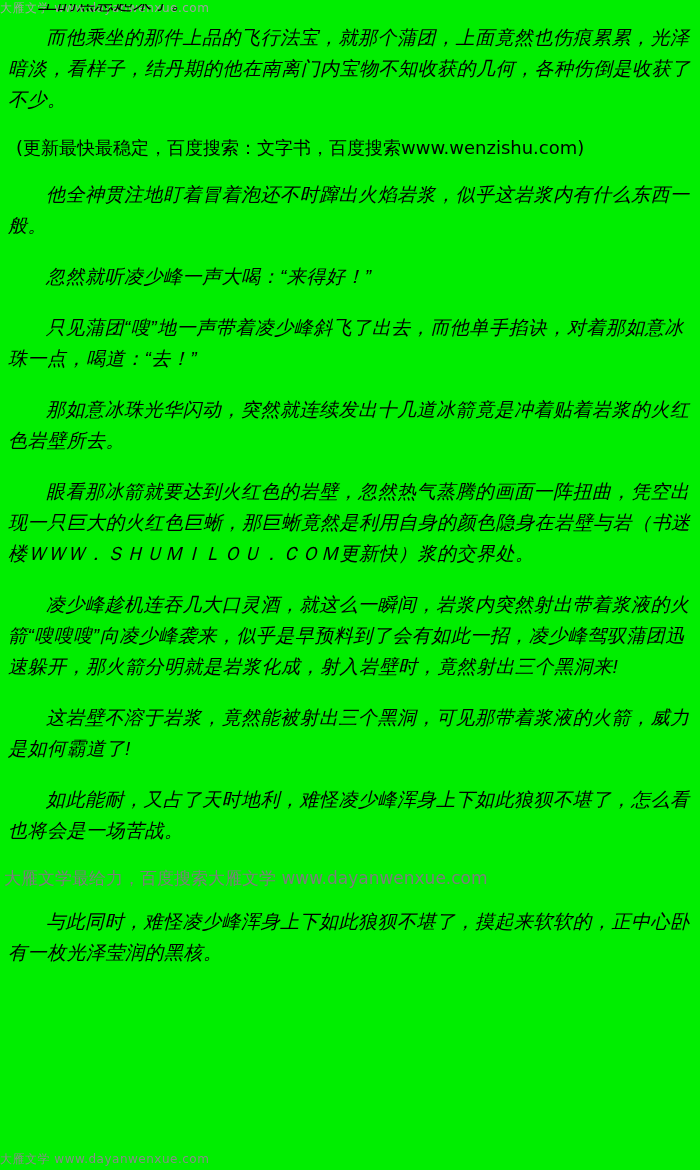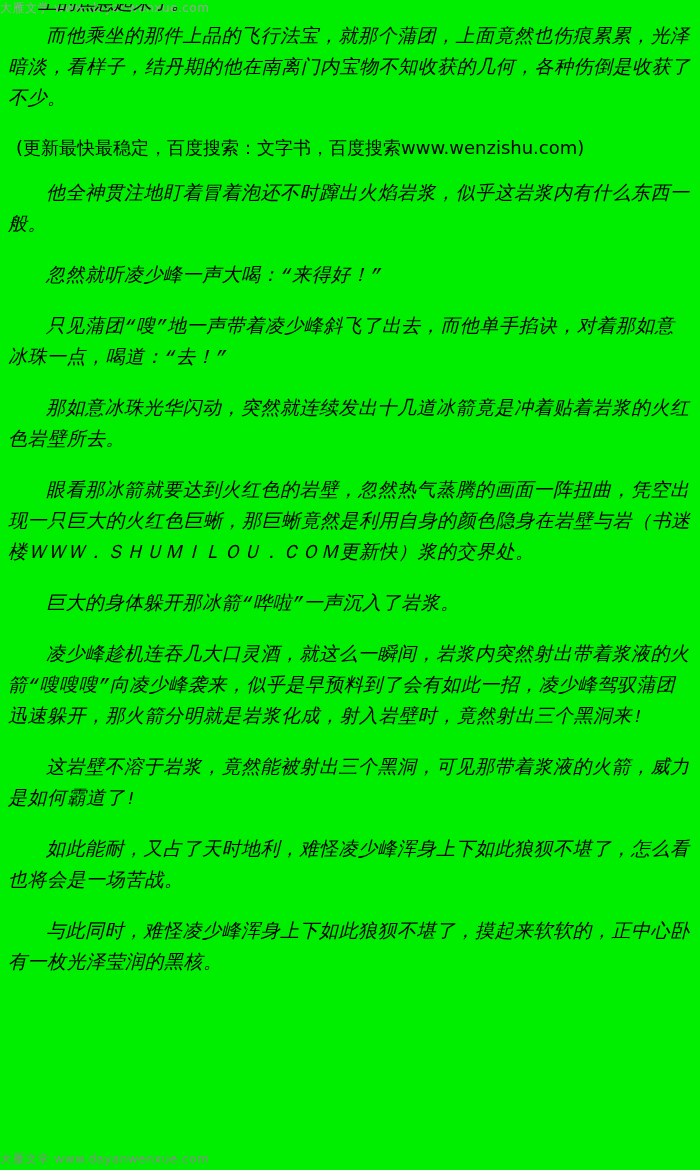--- a/index.html
+++ b/index.html
@@ -45,21 +45,21 @@
     left: 0px;
     width: 700px;
   }
   p.para {
     margin: 0 0 20px 0;
     padding: 0 8px 0 8px;
     font-size: 19px;
     line-height: 31px;
     color: #000000;
     text-indent: 2em;
-    font-family: Liberation Mono, monospace;
+    font-family: Liberation Sans, sans-serif;
     font-style: italic;
     letter-spacing: 0.5px;
   }
   p.promo {
     margin: 0 0 18px 0;
     padding: 0 16px;
     font-size: 18px;
     line-height: 26px;
     color: #000000;
     text-indent: 0;
@@ -105,23 +105,23 @@
       <span>上的焦急起来了。</span>
     </div>
 
     <p class="para">而他乘坐的那件上品的飞行法宝，就那个蒲团，上面竟然也伤痕累累，光泽暗淡，看样子，结丹期的他在南离门内宝物不知收获的几何，各种伤倒是收获了不少。</p>
     <p class="promo">(更新最快最稳定，百度搜索：文字书，百度搜索www.wenzishu.com)</p>
     <p class="para">他全神贯注地盯着冒着泡还不时蹿出火焰岩浆，似乎这岩浆内有什么东西一般。</p>
     <p class="para">忽然就听凌少峰一声大喝：“来得好！”</p>
     <p class="para">只见蒲团“嗖”地一声带着凌少峰斜飞了出去，而他单手掐诀，对着那如意冰珠一点，喝道：“去！”</p>
     <p class="para">那如意冰珠光华闪动，突然就连续发出十几道冰箭竟是冲着贴着岩浆的火红色岩壁所去。</p>
     <p class="para">眼看那冰箭就要达到火红色的岩壁，忽然热气蒸腾的画面一阵扭曲，凭空出现一只巨大的火红色巨蜥，那巨蜥竟然是利用自身的颜色隐身在岩壁与岩（书迷楼ＷＷＷ．ＳＨＵＭＩＬＯＵ．ＣＯＭ更新快）浆的交界处。</p>
-    <p class="para">巨大的身体躲开那冰箭“哗啦”一声沉入了岩浆。</p>
     <p class="para">凌少峰趁机连吞几大口灵酒，就这么一瞬间，岩浆内突然射出带着浆液的火箭“嗖嗖嗖”向凌少峰袭来，似乎是早预料到了会有如此一招，凌少峰驾驭蒲团迅速躲开，那火箭分明就是岩浆化成，射入岩壁时，竟然射出三个黑洞来!</p>
     <p class="para">这岩壁不溶于岩浆，竟然能被射出三个黑洞，可见那带着浆液的火箭，威力是如何霸道了!</p>
     <p class="para">如此能耐，又占了天时地利，难怪凌少峰浑身上下如此狼狈不堪了，怎么看也将会是一场苦战。</p>
+    <p class="promo-gray">大雁文学最给力，百度搜索大雁文学 www.dayanwenxue.com</p>
     <p class="para">与此同时，难怪凌少峰浑身上下如此狼狈不堪了，摸起来软软的，正中心卧有一枚光泽莹润的黑核。</p>
 
   </div>
 
   <div class="watermark-bottom">大雁文学 www.dayanwenxue.com</div>
 
 </div>
 
 </body></html>

